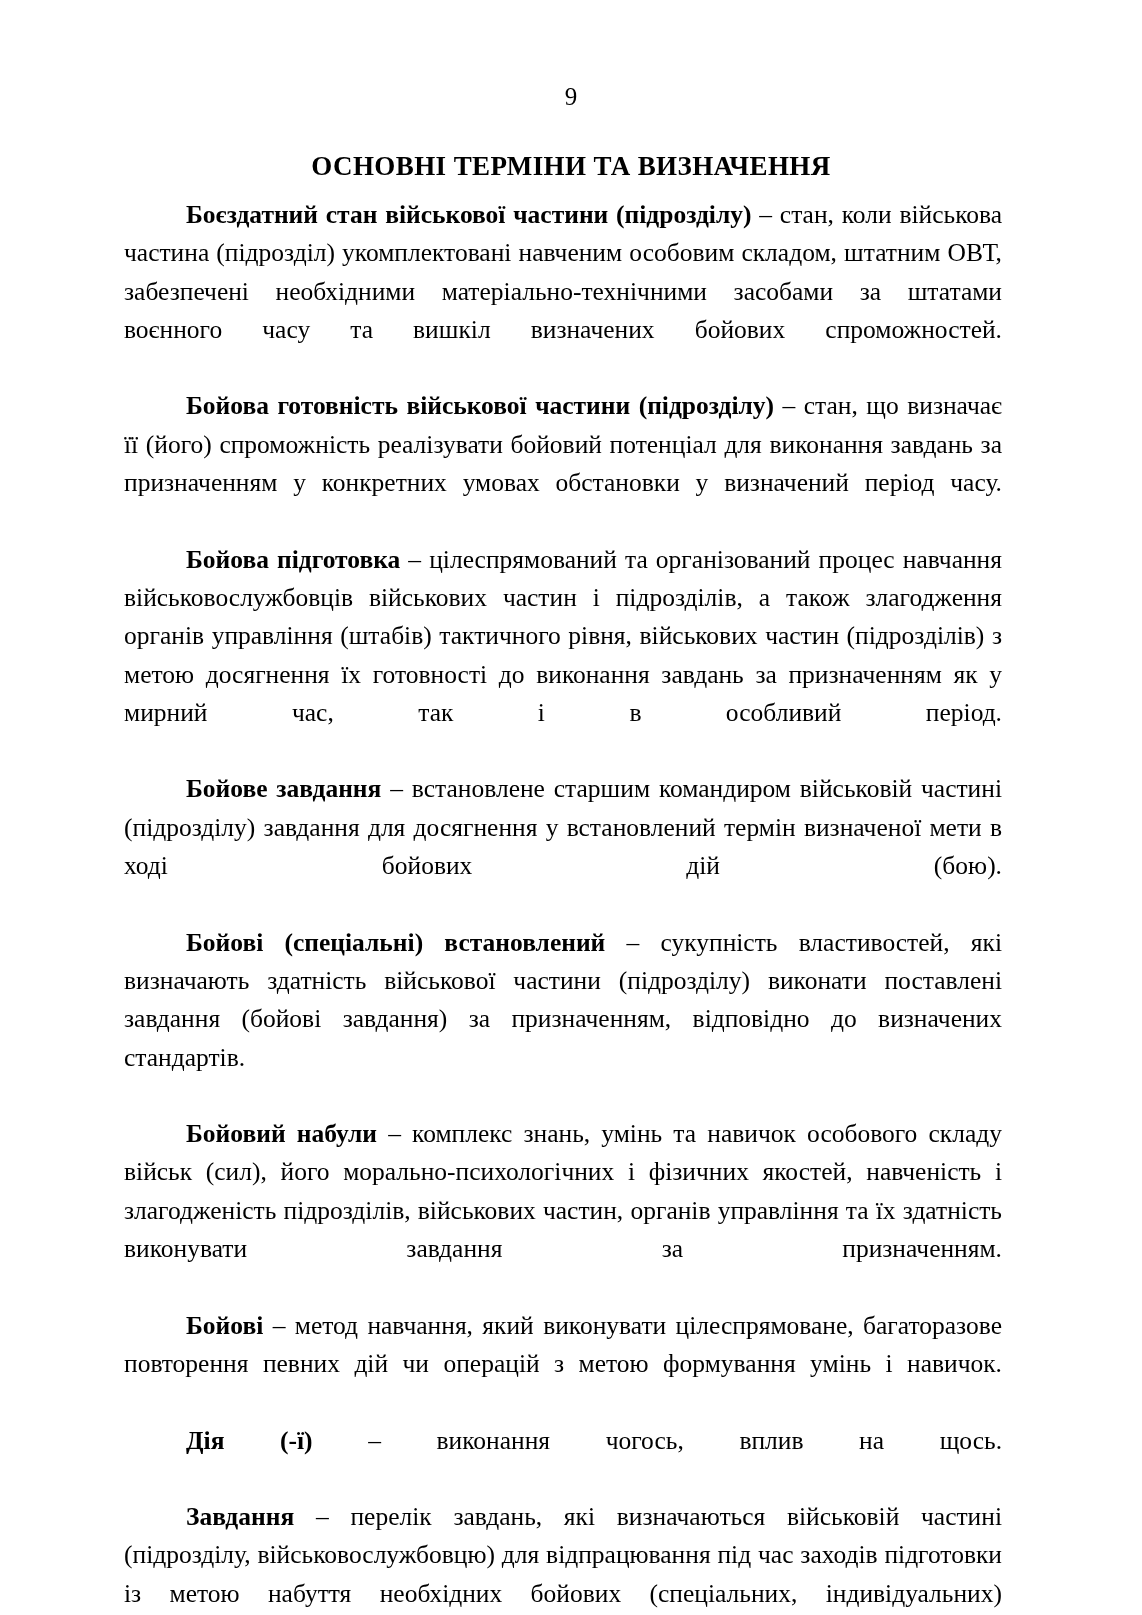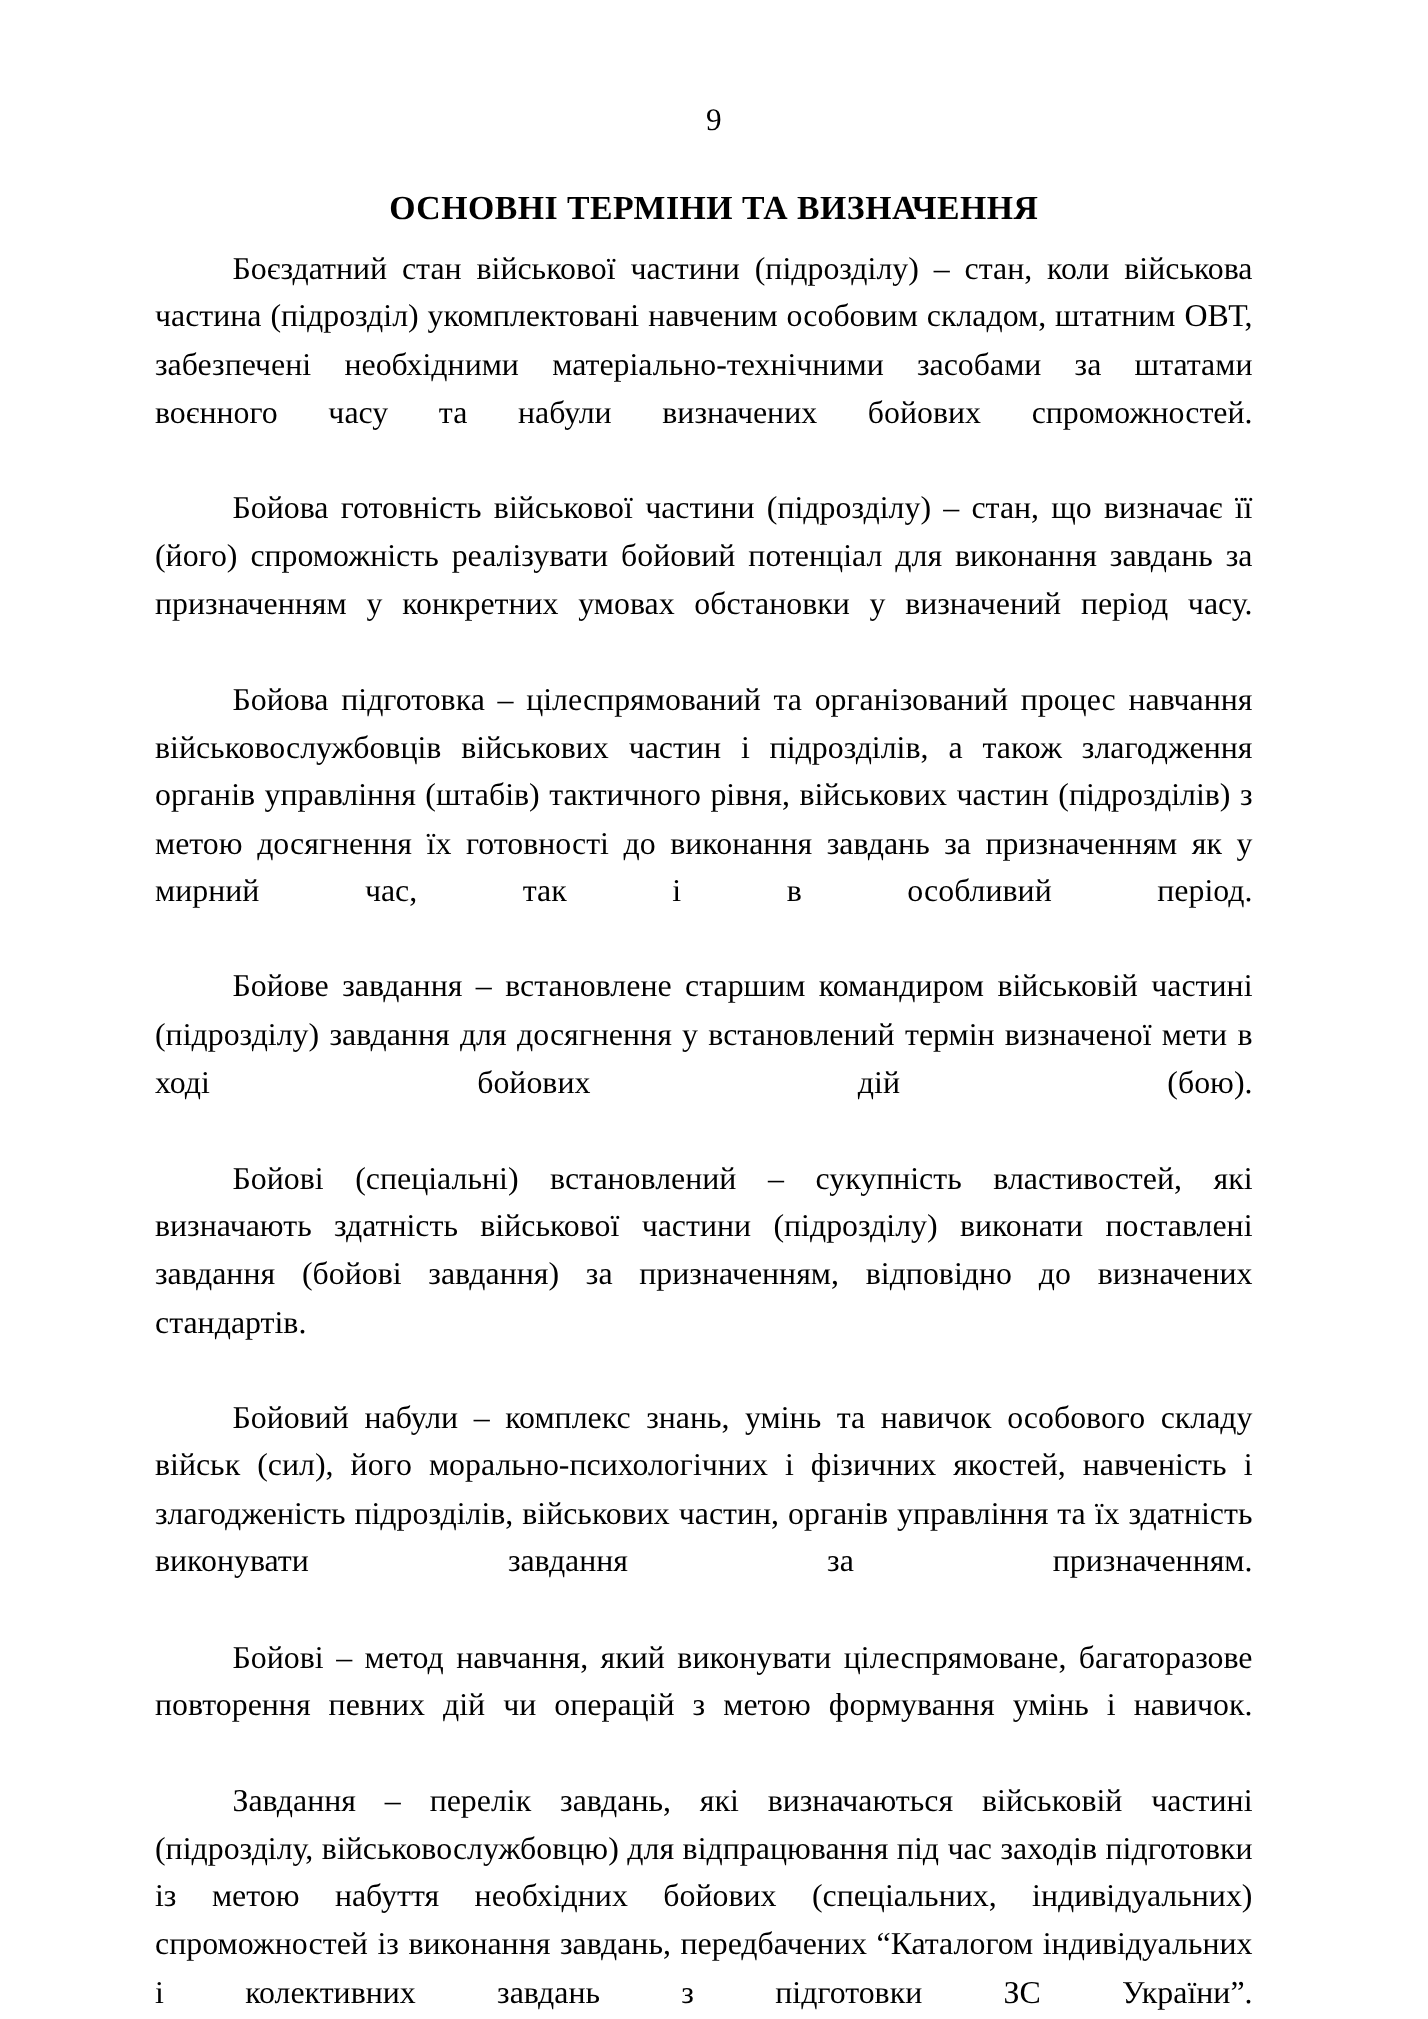--- a/index.html
+++ b/index.html
@@ -61,44 +61,45 @@
     text-indent: 62px;
     font-size: 25.5px;
     line-height: 38.3px;
     color: #000;
     
     hyphens: none;
     word-spacing: 0px;
   }
 
   p.para .term {
-    font-weight: normal;
+    font-weight: bold;
     margin-top: 36px;
   }
 
   
   p.para::after {
     content: "";
     display: inline-block;
     width: 100%;
   }
 </style>
 </head>
 <body>
 
 <div class="page">
 
   <div class="page-number">9</div>
 
   <h1 class="doc-title">ОСНОВНІ ТЕРМІНИ ТА ВИЗНАЧЕННЯ</h1>
 
   <div class="body-block">
-      <p class="para"><span class="term">Боєздатний стан військової частини (підрозділу)</span><span class="def"> – стан, коли військова частина (підрозділ) укомплектовані навченим особовим складом, штатним ОВТ, забезпечені необхідними матеріально-технічними засобами за штатами воєнного часу та набули визначених бойових спроможностей.</span></p>
+      <p class="para"><span class="term">Боєздатний стан військової частини (підрозділу)</span><span class="def"> – стан, коли військова частина (підрозділ) укомплектовані навченим особовим складом, штатним ОВТ, забезпечені необхідними матеріально-технічними засобами за штатами воєнного часу та вишкіл визначених бойових спроможностей.</span></p>
       <p class="para"><span class="term">Бойова готовність військової частини (підрозділу)</span><span class="def"> – стан, що визначає її (його) спроможність реалізувати бойовий потенціал для виконання завдань за призначенням у конкретних умовах обстановки у визначений період часу.</span></p>
       <p class="para"><span class="term">Бойова підготовка</span><span class="def"> – цілеспрямований та організований процес навчання військовослужбовців військових частин і підрозділів, а також злагодження органів управління (штабів) тактичного рівня, військових частин (підрозділів) з метою досягнення їх готовності до виконання завдань за призначенням як у мирний час, так і в особливий період.</span></p>
       <p class="para"><span class="term">Бойове завдання</span><span class="def"> – встановлене старшим командиром військовій частині (підрозділу) завдання для досягнення у встановлений термін визначеної мети в ході бойових дій (бою).</span></p>
       <p class="para"><span class="term">Бойові (спеціальні) встановлений</span><span class="def"> – сукупність властивостей, які визначають здатність військової частини (підрозділу) виконати поставлені завдання (бойові завдання) за призначенням, відповідно до визначених стандартів.</span></p>
       <p class="para"><span class="term">Бойовий набули</span><span class="def"> – комплекс знань, умінь та навичок особового складу військ (сил), його морально-психологічних і фізичних якостей, навченість і злагодженість підрозділів, військових частин, органів управління та їх здатність виконувати завдання за призначенням.</span></p>
       <p class="para"><span class="term">Бойові</span><span class="def"> – метод навчання, який виконувати цілеспрямоване, багаторазове повторення певних дій чи операцій з метою формування умінь і навичок.</span></p>
+      <p class="para"><span class="term">Дія (-ї)</span><span class="def"> – виконання чогось, вплив на щось.</span></p>
       <p class="para"><span class="term">Завдання</span><span class="def"> – перелік завдань, які визначаються військовій частині (підрозділу, військовослужбовцю) для відпрацювання під час заходів підготовки із метою набуття необхідних бойових (спеціальних, індивідуальних) спроможностей із виконання завдань, передбачених “Каталогом індивідуальних і колективних завдань з підготовки ЗС України”.</span></p>
     </div>
 
 </div>
 
 </body></html>

